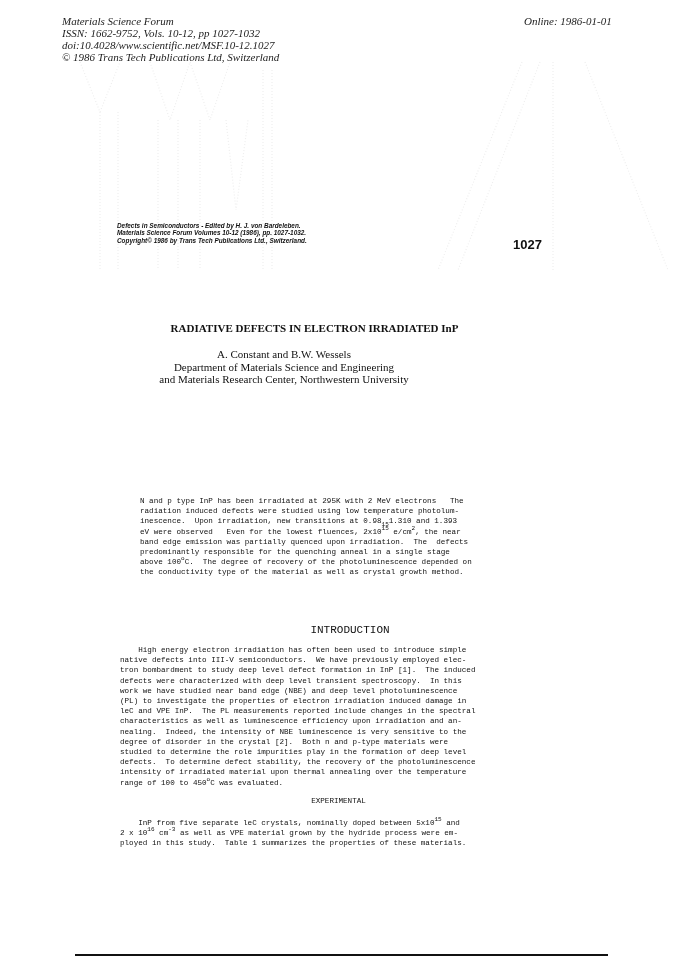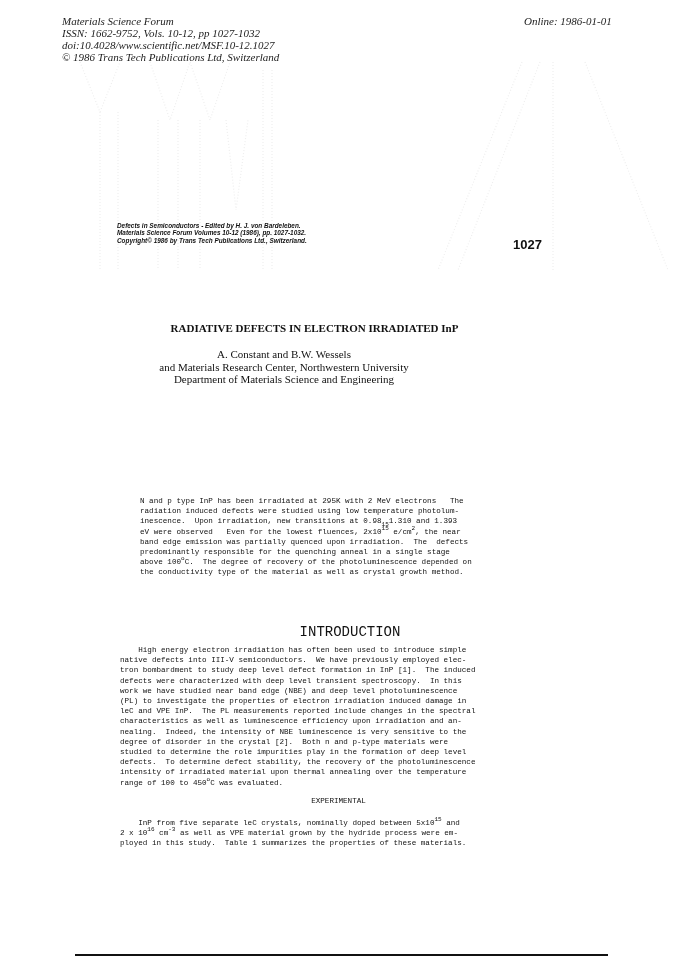--- a/index.html
+++ b/index.html
@@ -10,21 +10,21 @@
     .meta div { white-space: nowrap; }
     .online { left: 524px; top: 15px; font-family: Liberation Serif, serif; font-style: italic; font-size: 11px; line-height: 12px; color: #222; }
     .journal { left: 117px; top: 222px; font-family: "Liberation Sans", sans-serif; font-weight: bold; font-style: italic; font-size: 6.4px; line-height: 7.4px; color: #111; }
     .journal div { white-space: nowrap; }
     .pageno { left: 513px; top: 237px; font-family: "Liberation Sans", sans-serif; font-weight: bold; font-size: 13px; color: #111; }
     .title { left: 0; width: 623px; top: 322px; text-align: center; font-family: "Liberation Serif", serif; font-weight: bold; font-size: 11px; padding-left: 6px; box-sizing: border-box; }
     .authors { left: 0; width: 562px; top: 348px; text-align: center; font-family: "Liberation Serif", serif; font-size: 11px; line-height: 12.5px; padding-left: 6px; box-sizing: border-box; }
     .authors div { white-space: nowrap; }
     .mono { font-family: "Liberation Mono", monospace; font-size: 7.6px; line-height: 10.2px; color: #111; white-space: pre; }
     .abstract { left: 140px; top: 496px; }
-    .intro-h { left: 0; width: 678px; top: 624px; text-align: center; font-family: "Liberation Mono", monospace; font-size: 14px; padding-left: 22px; box-sizing: border-box; }
+    .intro-h { left: 0; width: 678px; top: 624px; text-align: center; font-family: "Liberation Mono", monospace; font-size: 11px; padding-left: 22px; box-sizing: border-box; }
     .intro { left: 120px; top: 645px; }
     .exp-h { left: 0; width: 669px; top: 797px; text-align: center; font-family: "Liberation Mono", monospace; font-size: 7.6px; padding-left: 8px; box-sizing: border-box; }
     .exp { left: 120px; top: 818px; }
     sup { font-size: 6px; line-height: 0; vertical-align: 4px; }
     .footline { left: 75px; top: 954px; width: 533px; height: 2px; background: #111; }
   </style>
 </head>
 <body>
 
 <svg class="wm" width="678" height="959" viewBox="0 0 678 959">
@@ -58,22 +58,22 @@
   <div>Defects in Semiconductors - Edited by H. J. von Bardeleben.</div>
   <div>Materials Science Forum Volumes 10-12 (1986), pp. 1027-1032.</div>
   <div>Copyright© 1986 by Trans Tech Publications Ltd., Switzerland.</div>
 </div>
 <div class="abs pageno">1027</div>
 
 <div class="abs title">RADIATIVE DEFECTS IN ELECTRON IRRADIATED InP</div>
 
 <div class="abs authors">
   <div>A. Constant and B.W. Wessels</div>
+  <div>Department of Materials Science and Engineering</div>
   <div>and Materials Research Center, Northwestern University</div>
-  <div>Department of Materials Science and Engineering</div>
 </div>
 
 <div class="abs mono abstract"><div>N and p type InP has been irradiated at 295K with 2 MeV electrons   The</div><div>radiation induced defects were studied using low temperature photolum-</div><div><span>inescence.  Upon irradiation, new transitions at 0.98</span><sub style="font-size:6px;line-height:0;vertical-align:-3px;">15</sub><span>1.310 and 1.393</span></div><div><span>eV were observed   Even for the lowest fluences, 2x10</span><sup>15</sup><span> e/cm</span><sup>2</sup><span>, the near</span></div><div>band edge emission was partially quenced upon irradiation.  The  defects</div><div>predominantly responsible for the quenching anneal in a single stage</div><div><span>above 100</span><sup>o</sup><span>C.  The degree of recovery of the photoluminescence depended on</span></div><div>the conductivity type of the material as well as crystal growth method.</div></div>
 
 <div class="abs intro-h">INTRODUCTION</div>
 
 <div class="abs mono intro"><div>    High energy electron irradiation has often been used to introduce simple</div><div>native defects into III-V semiconductors.  We have previously employed elec-</div><div>tron bombardment to study deep level defect formation in InP [1].  The induced</div><div>defects were characterized with deep level transient spectroscopy.  In this</div><div>work we have studied near band edge (NBE) and deep level photoluminescence</div><div>(PL) to investigate the properties of electron irradiation induced damage in</div><div>leC and VPE InP.  The PL measurements reported include changes in the spectral</div><div>characteristics as well as luminescence efficiency upon irradiation and an-</div><div>nealing.  Indeed, the intensity of NBE luminescence is very sensitive to the</div><div>degree of disorder in the crystal [2].  Both n and p-type materials were</div><div>studied to determine the role impurities play in the formation of deep level</div><div>defects.  To determine defect stability, the recovery of the photoluminescence</div><div>intensity of irradiated material upon thermal annealing over the temperature</div><div><span>range of 100 to 450</span><sup>o</sup><span>C was evaluated.</span></div></div>
 
 <div class="abs exp-h">EXPERIMENTAL</div>
 

